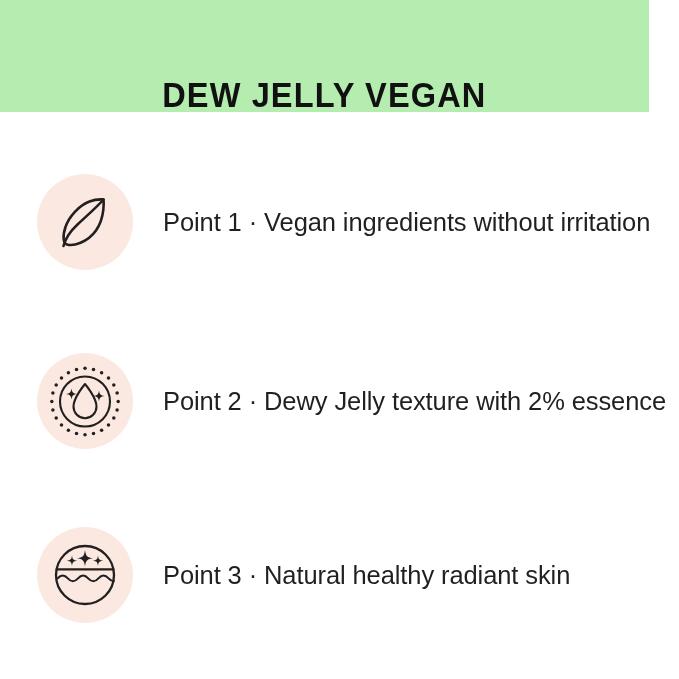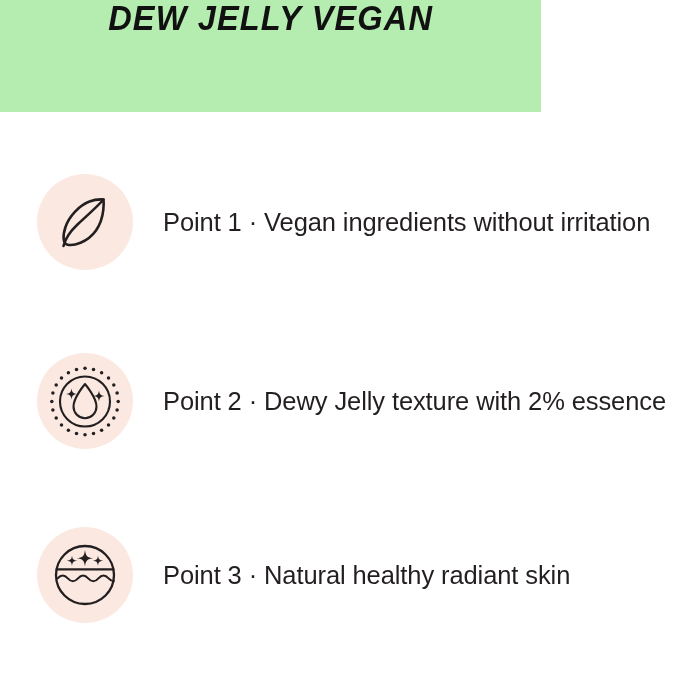--- a/index.html
+++ b/index.html
@@ -18,27 +18,26 @@
     width: 679px;
     height: 679px;
     background: #ffffff;
   }
 
   
   .header-band {
     position: absolute;
     left: 0;
     top: 0;
-    width: 541px;
+    width: 649px;
     height: 112px;
     background: #b4edaf;
     display: flex;
-    align-items: flex-start;
+    align-items: flex-end;
     justify-content: center;
-    font-style: italic;
   }
   .header-title {
     font-family: "Liberation Sans", sans-serif;
     font-size: 35px;
     font-weight: bold;
     letter-spacing: 1.2px;
     color: #111111;
     white-space: nowrap;
     transform: scaleX(0.93);
     transform-origin: center;

